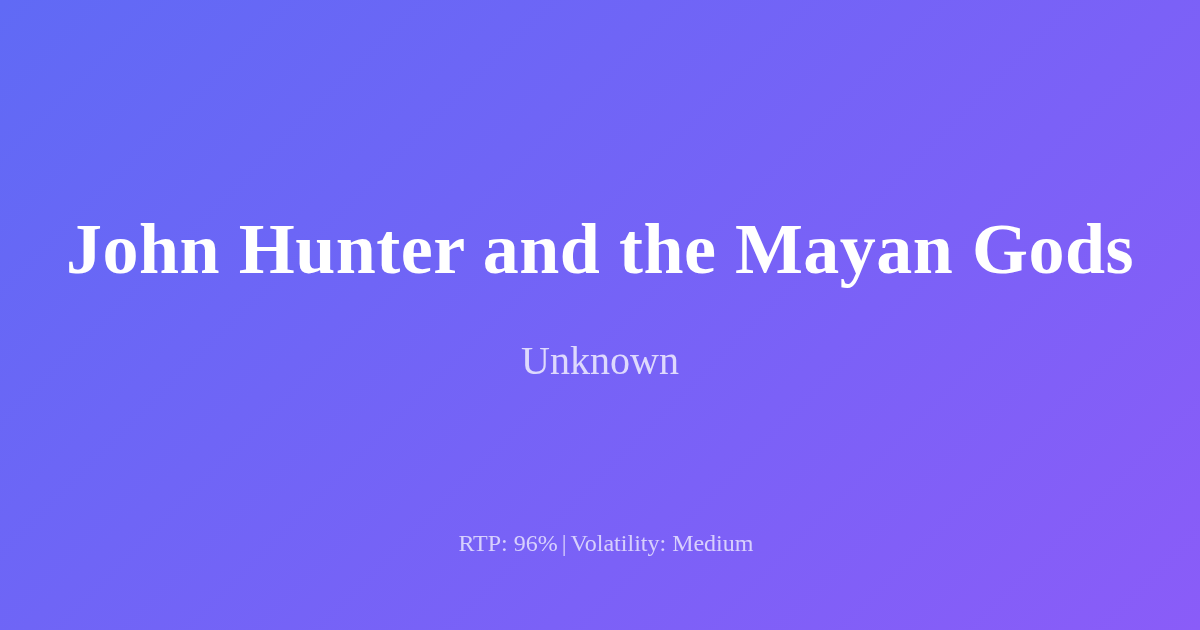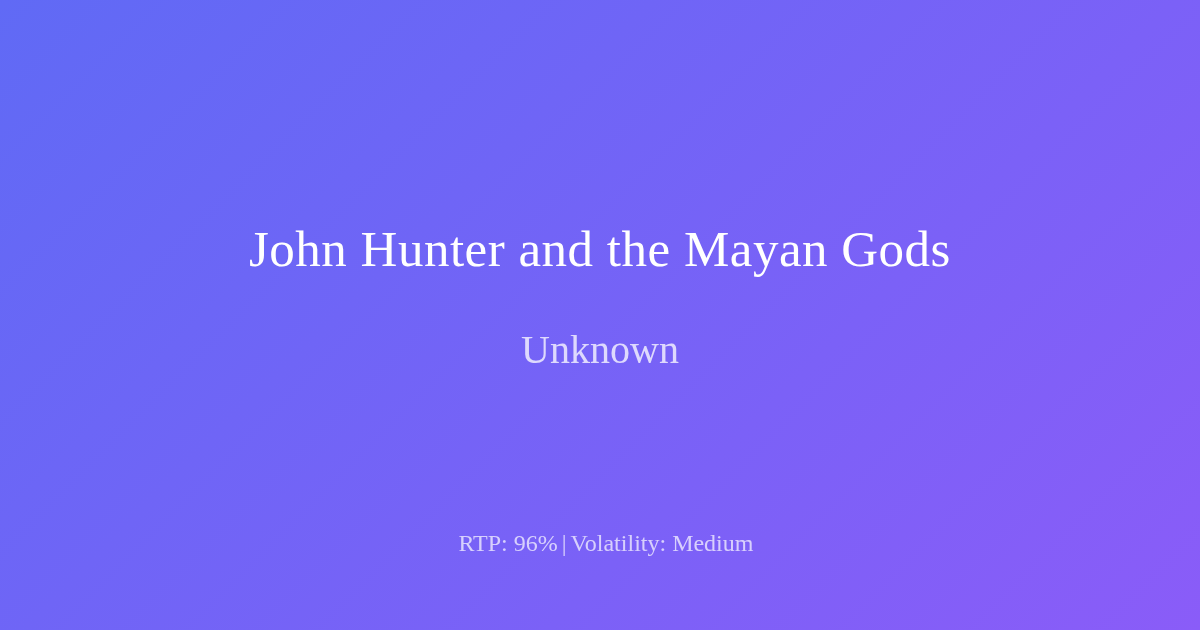--- a/index.html
+++ b/index.html
@@ -37,22 +37,22 @@
     display: flex;
     flex-direction: column;
     align-items: center;
     justify-content: center;
     padding-bottom: 26px;
     box-sizing: border-box;
   }
 
   .game-title {
     font-family: "Liberation Serif", "DejaVu Serif", serif;
-    font-weight: 400;
-    font-size: 51px;
+    font-weight: 700;
+    font-size: 72px;
     line-height: 1.06;
     color: #ffffff;
     white-space: nowrap;
     text-align: center;
     letter-spacing: 0.5px;
     margin: 0;
     flex: 0 0 auto;
   }
 
   .game-provider {

